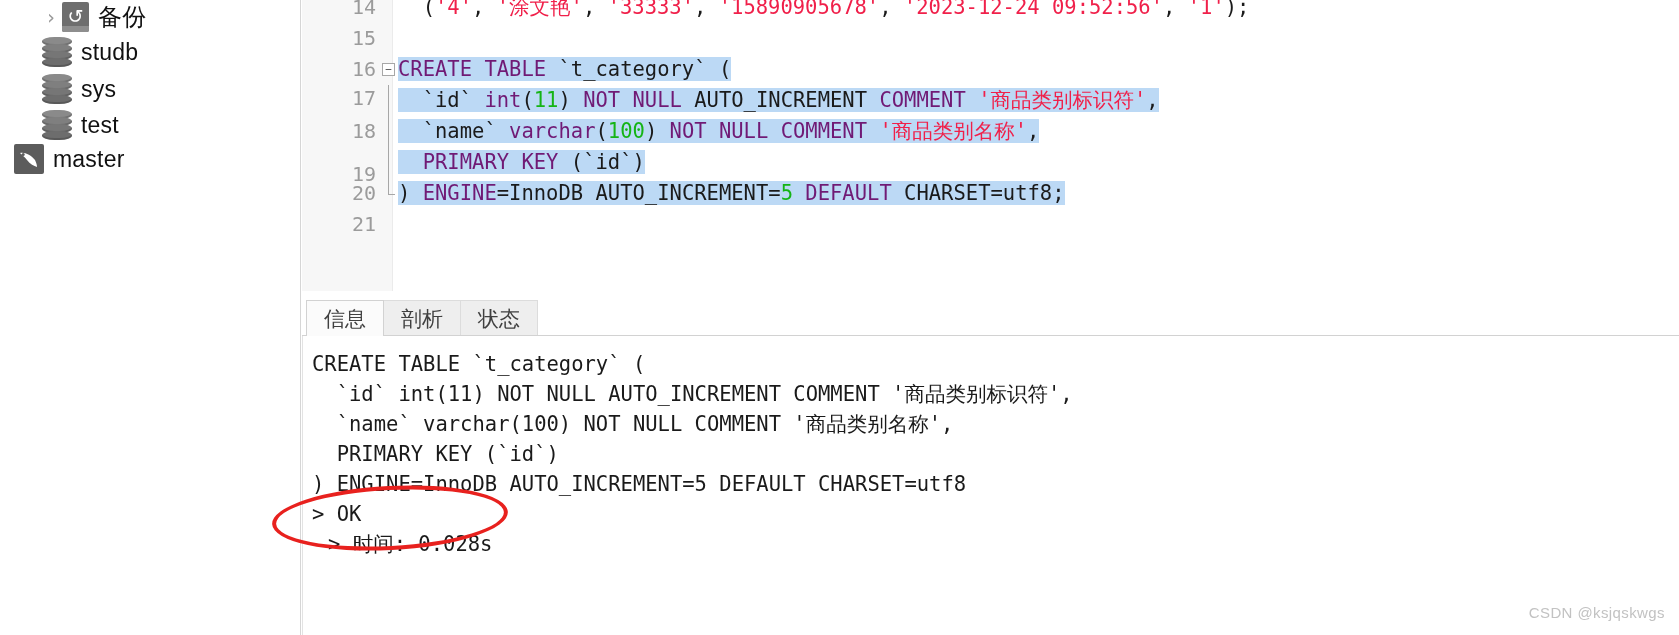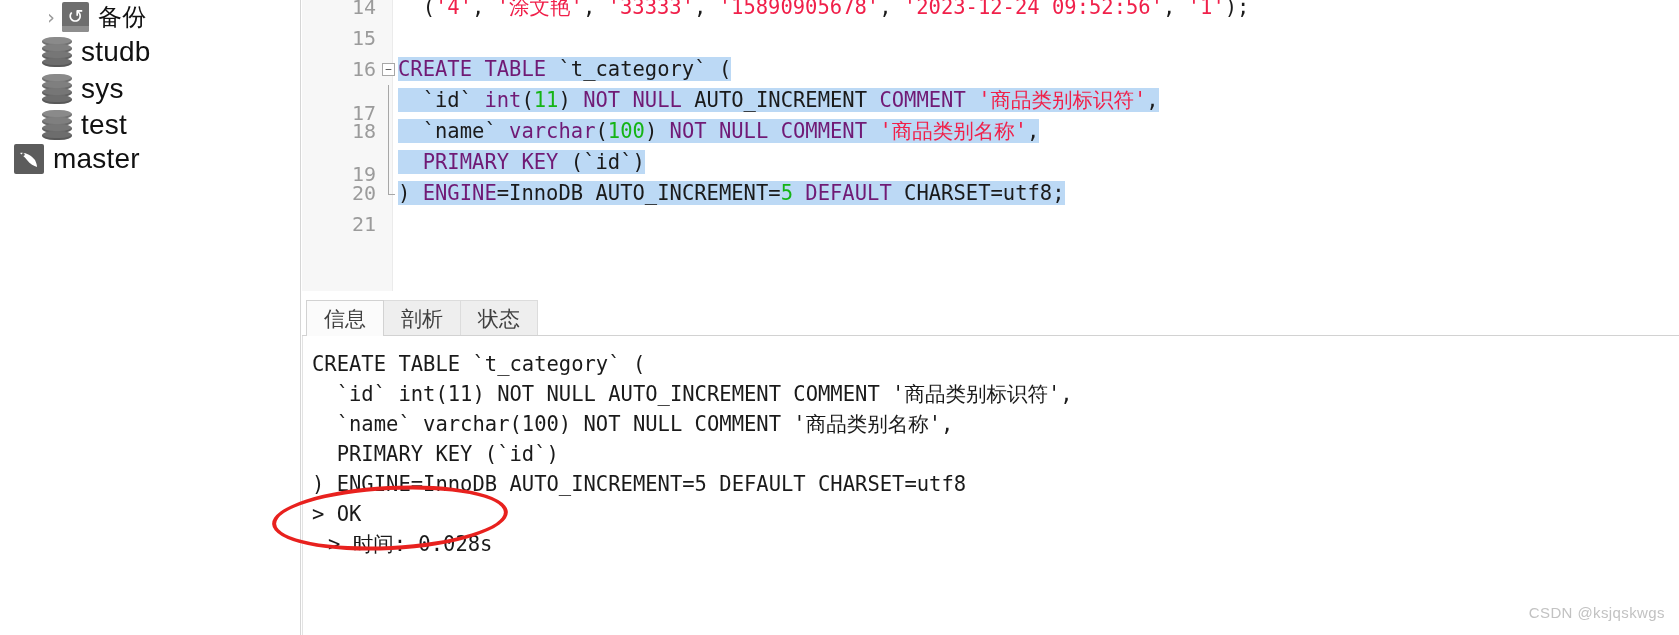--- a/index.html
+++ b/index.html
@@ -33,21 +33,21 @@
   }
   .tree-chevron {
     width: 22px;
     text-align: center;
     color: #9a9a9a;
     font-size: 19px;
     line-height: 1;
     font-family: "DejaVu Sans", sans-serif;
   }
   .tree-label {
-    font-size: 28px;
+    font-size: 23px;
     color: #111111;
     font-family: "Liberation Sans", sans-serif;
     margin-left: 9px;
     letter-spacing: .2px;
   }
   .tree-label.cjk { font-family: "DejaVu Sans", sans-serif; font-size: 24px; }
 
   
   .ico-backup {
     width: 27px; height: 30px;
@@ -299,21 +299,21 @@
   <div id="editor">
     <div id="gutter"></div>
     <div id="editor-lines">
         <div class="ln" style="top: -8px;">14</div>
         <div class="code-text" style="top: -8px;"><span class="id">  (</span><span class="str">'4'</span><span class="id">, </span><span class="str">'涂文艳'</span><span class="id">, </span><span class="str">'33333'</span><span class="id">, </span><span class="str">'15890905678'</span><span class="id">, </span><span class="str">'2023-12-24 09:52:56'</span><span class="id">, </span><span class="str">'1'</span><span class="id">);</span></div>
         <div class="ln" style="top: 23px;">15</div>
         <div class="code-text" style="top: 23px;">&nbsp;</div>
         <div class="ln" style="top: 54px;">16</div>
         <div class="fold" style="top: 63px;">−</div>
         <div class="code-text" style="top: 54px;"><span class="kw sel">CREATE TABLE </span><span class="id sel">`t_category` (</span></div>
-        <div class="ln" style="top: 98px;">17</div>
+        <div class="ln" style="top: 83px;">17</div>
         <div class="foldline" style="top: 85px; height: 31px;"></div>
         <div class="code-text" style="top: 85px;"><span class="id sel">  `id` </span><span class="kw sel">int</span><span class="id sel">(</span><span class="num sel">11</span><span class="id sel">) </span><span class="kw sel">NOT NULL </span><span class="id sel">AUTO_INCREMENT </span><span class="kw sel">COMMENT </span><span class="str sel">'商品类别标识符'</span><span class="id sel">,</span></div>
         <div class="ln" style="top: 116px;">18</div>
         <div class="foldline" style="top: 116px; height: 31px;"></div>
         <div class="code-text" style="top: 116px;"><span class="id sel">  `name` </span><span class="kw sel">varchar</span><span class="id sel">(</span><span class="num sel">100</span><span class="id sel">) </span><span class="kw sel">NOT NULL </span><span class="kw sel">COMMENT </span><span class="str sel">'商品类别名称'</span><span class="id sel">,</span></div>
         <div class="ln" style="top: 159px; padding-left: 20px;">19</div>
         <div class="foldline" style="top: 147px; height: 31px;"></div>
         <div class="code-text" style="top: 147px;"><span class="kw sel">  PRIMARY KEY </span><span class="id sel">(`id`)</span></div>
         <div class="ln" style="top: 178px;">20</div>
         <div class="foldline" style="top: 178px; height: 16px;"></div>

